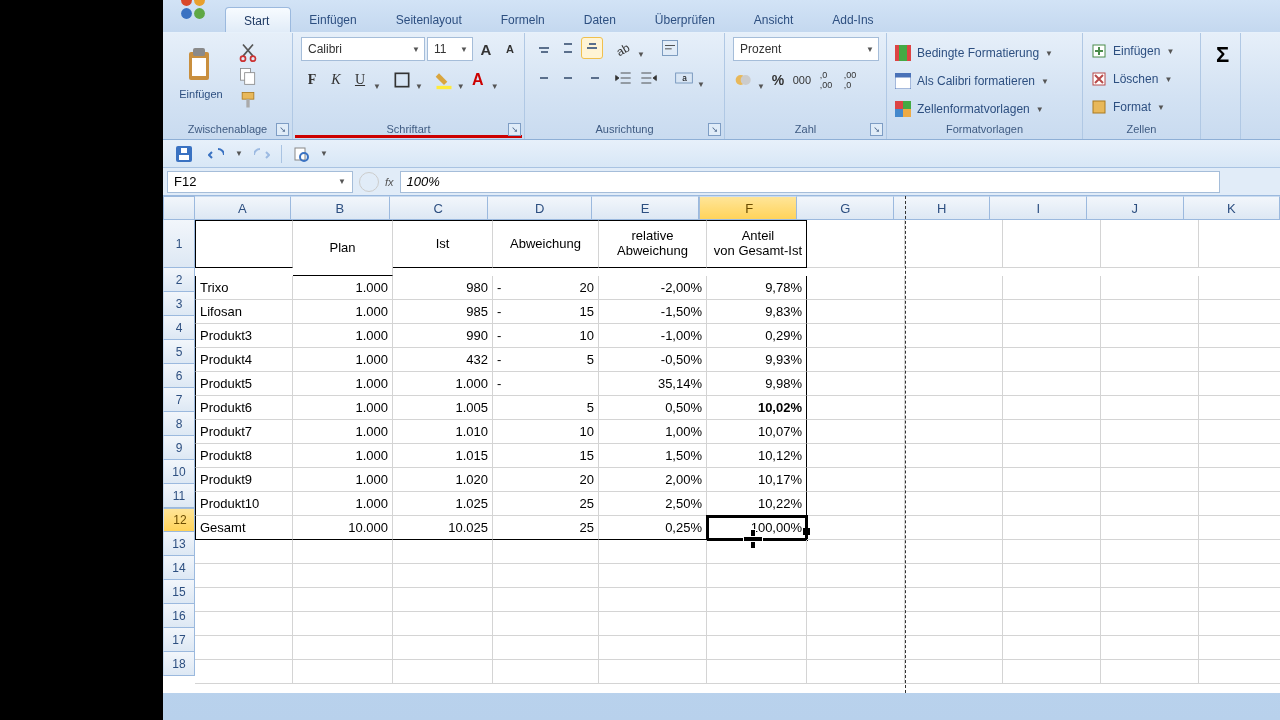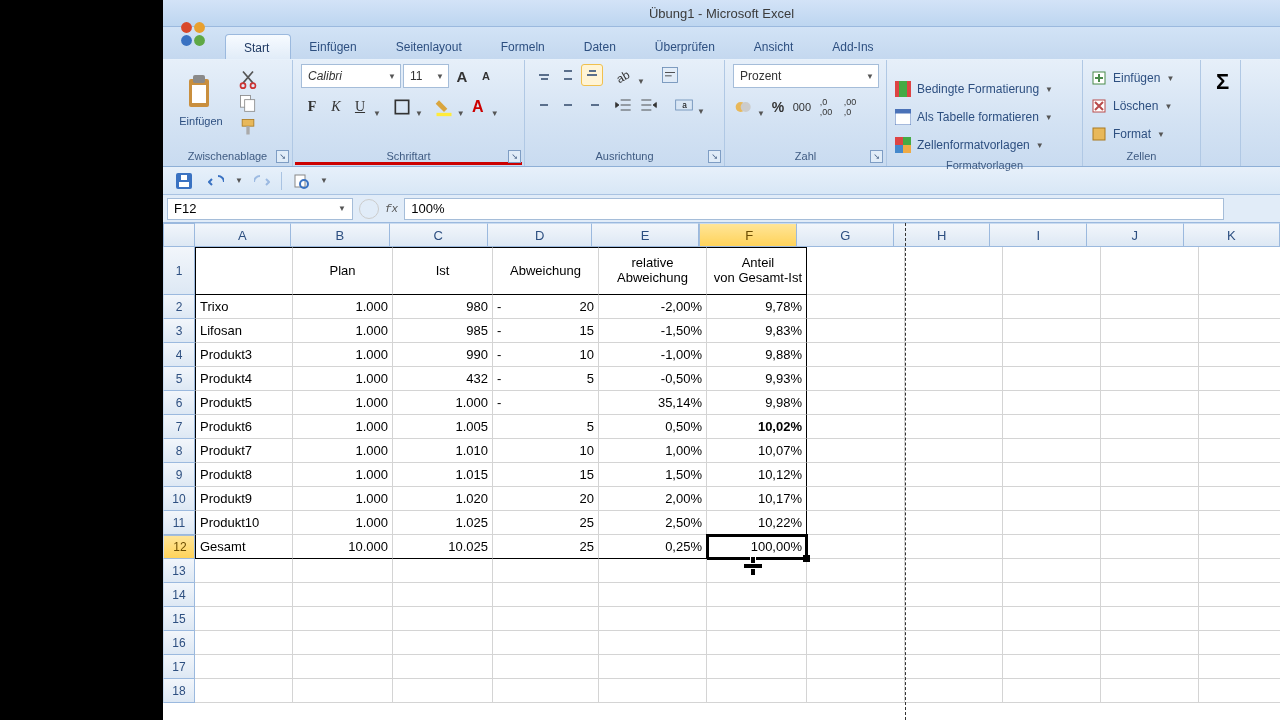--- a/index.html
+++ b/index.html
@@ -89,21 +89,21 @@
 .stack { display:flex; flex-direction:column; gap:2px; }
 .row { display:flex; gap:2px; align-items:center; }
 .pill { padding:0 4px; }
 
 .sel {
   height:24px; border:1px solid #a5bdd9; background:#fff;
   display:flex; align-items:center; justify-content:space-between;
   padding:0 4px 0 6px; font-size:12px; color:#333;
 }
 .sel .arrow { font-size:8px; color:#555; }
-.sel.font { width:100px;font-style:italic; }
+.sel.font { width:124px; }
 .sel.size { width:46px; }
 .sel.numfmt { width:146px; }
 
 .txtbtn { font-family:"Times New Roman",serif; font-weight:bold; font-size:14px; color:#333; width:22px; height:22px; }
 .txtbtn.i { font-style:italic; font-weight:normal; }
 .txtbtn.u { text-decoration:underline; font-weight:normal; }
 
 .alignico { width:22px; height:22px; display:flex; flex-direction:column; justify-content:center; gap:2px; padding:3px; }
 .alignico span { height:2px; background:#5a6f8c; display:block; }
 
@@ -113,22 +113,22 @@
 
 
 .qat { height:28px; background: linear-gradient(to bottom,#e7f0fa,#d8e7f6); display:flex; align-items:center; gap:6px; padding:0 8px; border-bottom:1px solid #a9c3e2; }
 .qat .sep { width:1px; height:18px; background:#a9c3e2; }
 .qat svg { width:16px; height:16px; }
 
 .fbar { height:28px; background:#e1ecf8; display:flex; align-items:center; border-bottom:1px solid #9bb9de; }
 .namebox { width:186px; height:22px; border:1px solid #a5bdd9; background:#fff; display:flex; align-items:center; justify-content:space-between; padding:0 6px; margin-left:4px; font-size:13px;}
 .namebox .arrow{font-size:8px;color:#555;}
 .fxarea { display:flex; align-items:center; gap:6px; margin-left:6px; }
-.fxarea .fx { font-style:italic; font-size:11px; color:#555; font-family:Liberation Mono, monospace;}
-.fxval { border:1px solid #a5bdd9; background:#fff; height:22px; width:820px; display:flex; align-items:center; padding:0 6px; font-size:13px; }
+.fxarea .fx { font-style:italic; font-size:11px; color:#555; font-family:Liberation Sans, sans-serif;}
+.fxval { border:1px solid #a5bdd9; background:#fff; height:22px; width:820px; display:flex; align-items:center; padding:0 6px; font-size:13px;font-style:italic; }
 
 
 .grid { position:relative; background:#fff; }
 .colheads { display:flex; height:24px; }
 .corner { width:32px; background:linear-gradient(to bottom,#f2f6fb,#dde8f4); border:1px solid #9bb9de; }
 .ch {
   background:linear-gradient(to bottom,#f2f6fb,#dde8f4);
   border-right:1px solid #9bb9de; border-bottom:1px solid #9bb9de; border-top:1px solid #c9dbf0;
   display:flex; align-items:center; justify-content:center;
   font-size:13px; color:#2d4f80;
@@ -171,23 +171,20 @@
 .cursor-plus::before, .cursor-plus::after {
   content:''; position:absolute; background:#000;
 }
 .cursor-plus::before { left:9px; top:2px; width:4px; height:18px; box-shadow:0 0 0 1px #fff; }
 .cursor-plus::after  { top:9px; left:2px; height:4px; width:18px; box-shadow:0 0 0 1px #fff; }
 </style>
 </head>
 <body>
 
 <div class="app">
-  <div class="titlebar">
-    <span>Übung1 - Microsoft Excel</span>
-  </div>
 
   <div class="tabrow">
     <div class="office-btn rbtn">
       <svg viewBox="0 0 24 24">
           <circle cx="6" cy="6" r="5" fill="#d9482a"></circle>
           <circle cx="18" cy="6" r="5" fill="#e8a02e"></circle>
           <circle cx="6" cy="18" r="5" fill="#3a72c2"></circle>
           <circle cx="18" cy="18" r="5" fill="#5fa845"></circle>
         </svg>
     </div>
@@ -375,35 +372,35 @@
           <div class="rbtn smallico" style="font-size:11px;color:#333">000</div>
           <div class="rbtn smallico" style="font-size:9px;color:#333">,0<br>,00</div>
           <div class="rbtn smallico" style="font-size:9px;color:#333">,00<br>,0</div>
         </div>
       </div>
       <div class="group-label">Zahl</div>
       <div class="group-launcher">↘</div>
     </div>
 
     <div class="group" style="width:196px">
-      <div class="group-body stack" style="gap:4px;margin-top:13px">
+      <div class="group-body stack" style="gap:4px;margin-top:4px">
         <div class="styleitem">
             <svg viewBox="0 0 16 16">
               <rect width="16" height="16" fill="#d44"></rect>
               <rect x="4" width="8" height="16" fill="#4a4"></rect>
             </svg>
             <span>Bedingte Formatierung</span>
             <span class="dd">▼</span>
           </div>
         <div class="styleitem">
             <svg viewBox="0 0 16 16">
               <rect width="16" height="4" fill="#4a72b8"></rect>
               <rect y="4" width="16" height="12" fill="#fff" stroke="#4a72b8"></rect>
             </svg>
-            <span>Als Tabelle formatieren</span>
+            <span>Als Calibri formatieren</span>
             <span class="dd">▼</span>
           </div>
         <div class="styleitem">
             <svg viewBox="0 0 16 16">
               <rect width="8" height="8" fill="#d44"></rect>
               <rect x="8" width="8" height="8" fill="#4a4"></rect>
               <rect y="8" width="8" height="8" fill="#48c"></rect>
               <rect x="8" y="8" width="8" height="8" fill="#ea4"></rect>
             </svg>
             <span>Zellenformatvorlagen</span>
@@ -527,21 +524,21 @@
           <div class="rh" style="height: 24px;">16</div>
           <div class="rh" style="height: 24px;">17</div>
           <div class="rh" style="height: 24px;">18</div>
         </div>
     </div>
     <div class="cells" id="cells">
         <div class="crow">
           <div class="cell center hdr bt bb bl" style="width: 98px; height: 48px;">
             <div class="wrap"></div>
           </div>
-          <div class="cell center hdr bt bb" style="width: 100px; height: 48px;">
+          <div class="cell center hdr bt bb" style="width: 100px; height: 56px;">
             <div class="wrap">Plan</div>
           </div>
           <div class="cell center hdr bt bb" style="width: 100px; height: 48px;">
             <div class="wrap">Ist</div>
           </div>
           <div class="cell center hdr bt bb" style="width: 106px; height: 48px;">
             <div class="wrap">Abweichung</div>
           </div>
           <div class="cell center hdr bt bb" style="width: 108px; height: 48px;">
             <div class="wrap">relative<br>Abweichung</div>
@@ -589,21 +586,21 @@
         </div>
         <div class="crow">
           <div class="cell bl" style="width: 98px; height: 24px;">Produkt3</div>
           <div class="cell right" style="width: 100px; height: 24px;">1.000</div>
           <div class="cell right" style="width: 100px; height: 24px;">990</div>
           <div class="cell" style="width: 106px; height: 24px; justify-content: space-between;">
             <span>-</span>
             <span>10</span>
           </div>
           <div class="cell right" style="width: 108px; height: 24px;">-1,00%</div>
-          <div class="cell right br" style="width: 100px; height: 24px;">9,88%</div>
+          <div class="cell right br" style="width: 100px; height: 24px;">0,29%</div>
           <div class="cell" style="width: 98px; height: 24px;"></div>
           <div class="cell" style="width: 98px; height: 24px;"></div>
           <div class="cell" style="width: 98px; height: 24px;"></div>
           <div class="cell" style="width: 98px; height: 24px;"></div>
           <div class="cell" style="width: 98px; height: 24px;"></div>
         </div>
         <div class="crow">
           <div class="cell bl" style="width: 98px; height: 24px;">Produkt4</div>
           <div class="cell right" style="width: 100px; height: 24px;">1.000</div>
           <div class="cell right" style="width: 100px; height: 24px;">432</div>

